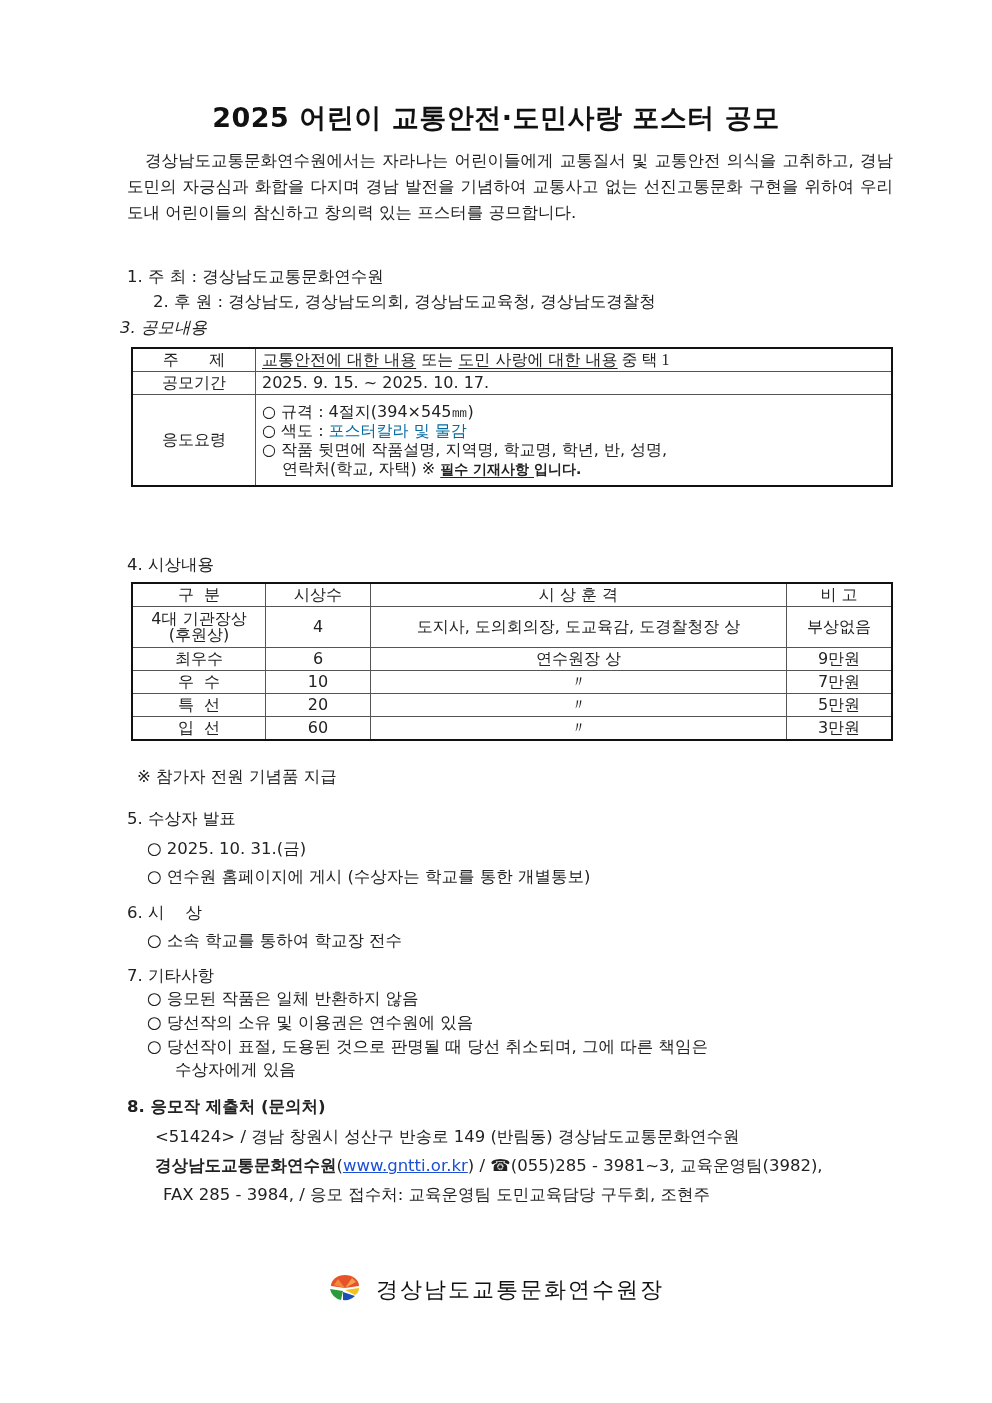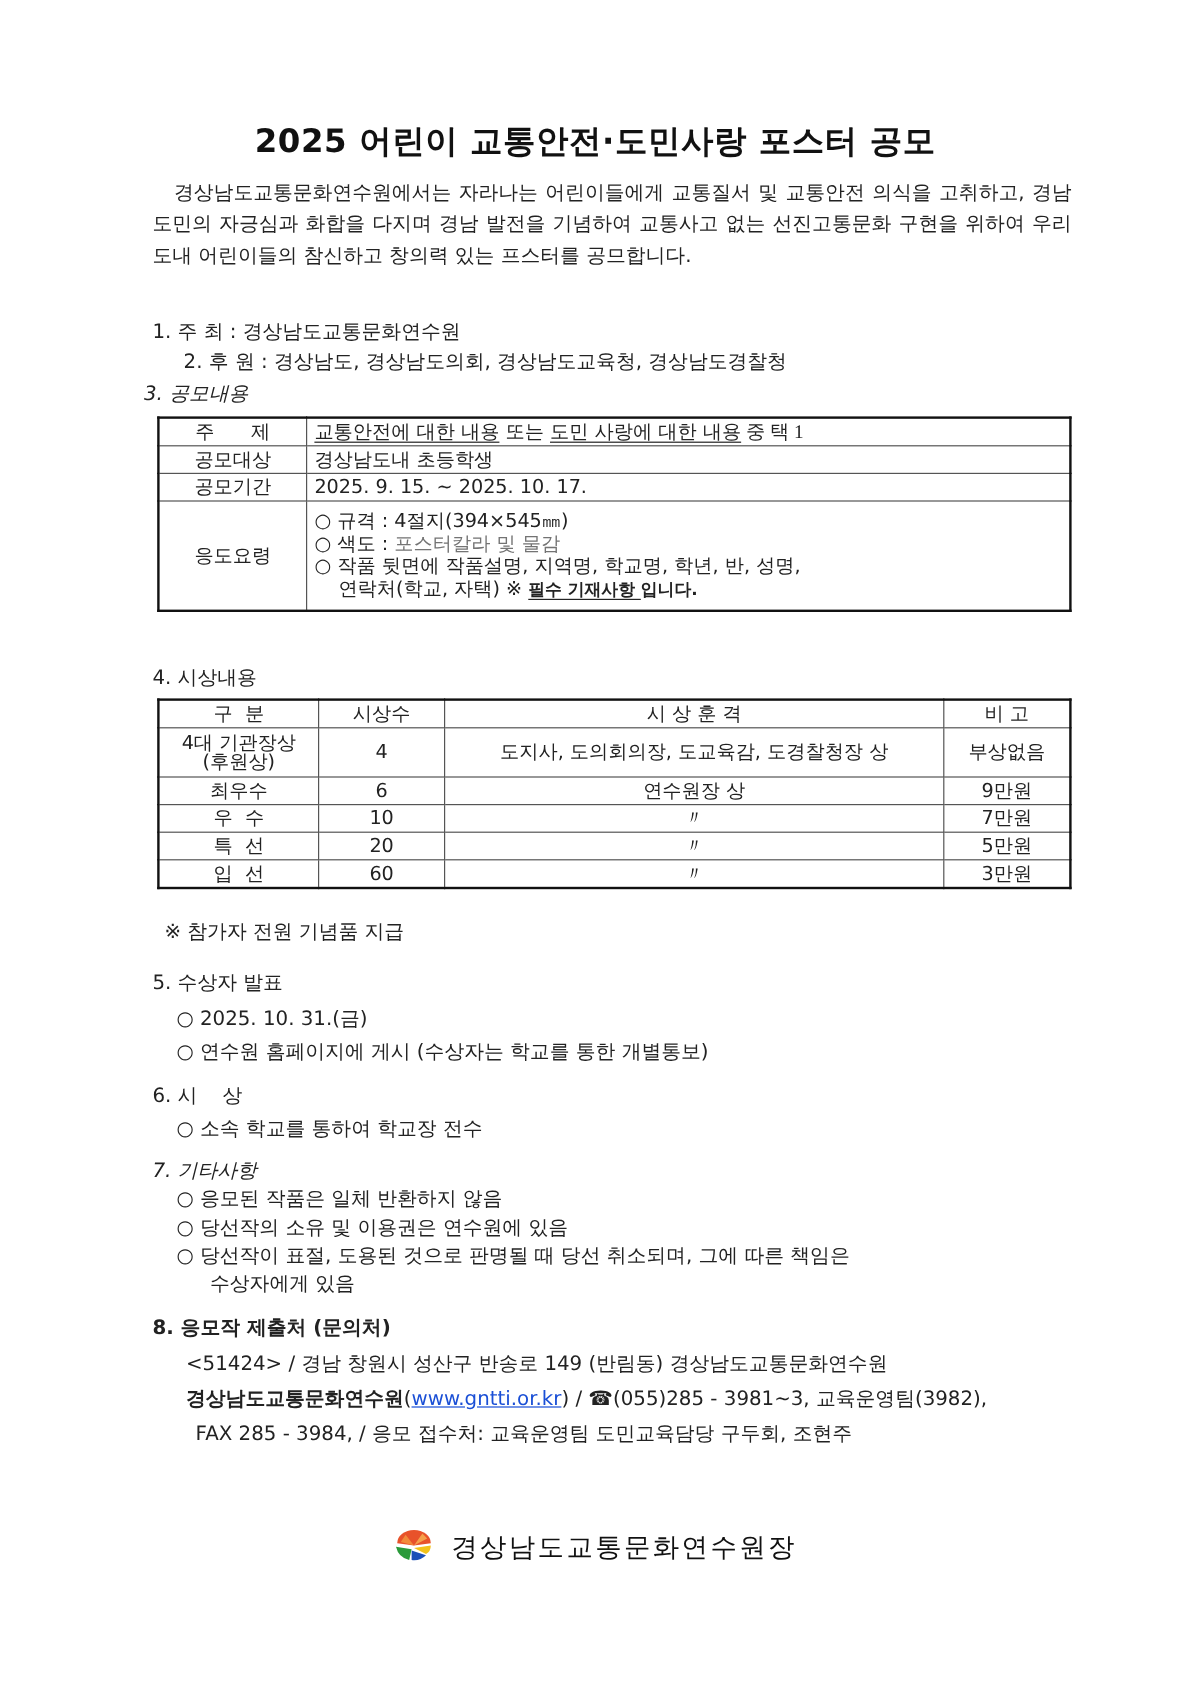--- a/index.html
+++ b/index.html
@@ -27,21 +27,21 @@
   }
   .t1 td { border: 1px solid #555; padding: 0 6px; height: 22px; line-height: 20px; }
   .t1 td.lbl { width: 122px; text-align: center; padding: 0; }
   .t2 {
     left: 131px; top: 582px; width: 762px;
     border: 2px solid #111;
     font-size: 16px; color: #222;
   }
   .t2 td { border: 1px solid #555; text-align: center; height: 22px; line-height: 20px; padding: 0 4px; }
   .u { text-decoration: underline; text-underline-offset: 3px; }
-  .red { color: #737373; }
+  .red { color: #0369a1; }
   .bold { font-weight: bold; }
   .link { color: #1a4fd6; text-decoration: underline; }
   .footer {
     left: 0; width: 992px; top: 1234px; text-align: center;
     font-size: 22px; color: #111; letter-spacing: 2px; margin-top: 40px;
   }
   .logo { display: inline-block; vertical-align: middle; margin-right: 14px; }
   .bul { padding-left: 20px; }
   .bul2 { padding-left: 38px; }
 </style>
@@ -56,24 +56,20 @@
 <div class="abs line" style="left:127px; top:291px;margin-left:26px;">2. 후  원 : 경상남도, 경상남도의회, 경상남도교육청, 경상남도경찰청</div>
 <div class="abs line" style="left:120px; top:317px;font-style:italic;">3. 공모내용</div>
 
 <table class="abs t1">
   <tbody>
       <tr>
     <td class="lbl" style="white-space:pre;">주      제</td>
     <td>
       <span class="u">교통안전에 대한 내용</span><span style="white-space:pre;"> 또는 </span><span class="u">도민 사랑에 대한 내용</span><span style="white-space:pre;font-family:Liberation Serif, serif;"> 중 택 1</span>
     </td>
-  </tr>
-  <tr>
-    <td class="lbl">공모대상</td>
-    <td>경상남도내 초등학생</td>
   </tr>
   <tr>
     <td class="lbl">공모기간</td>
     <td>2025. 9. 15. ~ 2025. 10. 17.</td>
   </tr>
   <tr>
     <td class="lbl" style="height:90px;">응도요령</td>
     <td style="line-height:19px; padding-top:4px; padding-bottom:4px;">
       <div>○ 규격 : 4절지(394×545㎜)</div>
       <div><span style="white-space:pre;">○ 색도 : </span><span class="red">포스터칼라 및 물감</span></div>
@@ -132,21 +128,21 @@
 
 <div class="abs line" style="left:137px; top:766px;">※ 참가자 전원 기념품 지급</div>
 
 <div class="abs line" style="left:127px; top:808px;">5. 수상자 발표</div>
 <div class="abs line bul" style="left:127px; top:838px;">○ 2025. 10. 31.(금)</div>
 <div class="abs line bul" style="left:127px; top:866px;">○ 연수원 홈페이지에 게시 (수상자는 학교를 통한 개별통보)</div>
 
 <div class="abs line" style="left:127px; top:902px; white-space:pre;">6. 시    상</div>
 <div class="abs line bul" style="left:127px; top:930px;">○ 소속 학교를 통하여 학교장 전수</div>
 
-<div class="abs line" style="left:127px; top:965px;font-style:italic;">7. 기타사항</div>
+<div class="abs line" style="left:127px; top:965px;">7. 기타사항</div>
 <div class="abs line bul" style="left:127px; top:988px;">○ 응모된 작품은 일체 반환하지 않음</div>
 <div class="abs line bul" style="left:127px; top:1012px;">○ 당선작의 소유 및 이용권은 연수원에 있음</div>
 <div class="abs line bul" style="left:127px; top:1036px;">○ 당선작이 표절, 도용된 것으로 판명될 때 당선 취소되며, 그에 따른 책임은</div>
 <div class="abs line bul2" style="left:137px; top:1059px;">수상자에게 있음</div>
 
 <div class="abs line bold" style="left:127px; top:1096px;">8. 응모작 제출처 (문의처)</div>
 <div class="abs line" style="left:155px; top:1126px;">&lt;51424&gt; / 경남 창원시 성산구 반송로 149 (반림동) 경상남도교통문화연수원</div>
 <div class="abs line" style="left:155px; top:1155px;">
   <span class="bold">경상남도교통문화연수원</span>(<a class="link">www.gntti.or.kr</a>)<span style="white-space:pre;"> / ☎(055)285 - 3981~3, 교육운영팀(3982),</span>
 </div>

